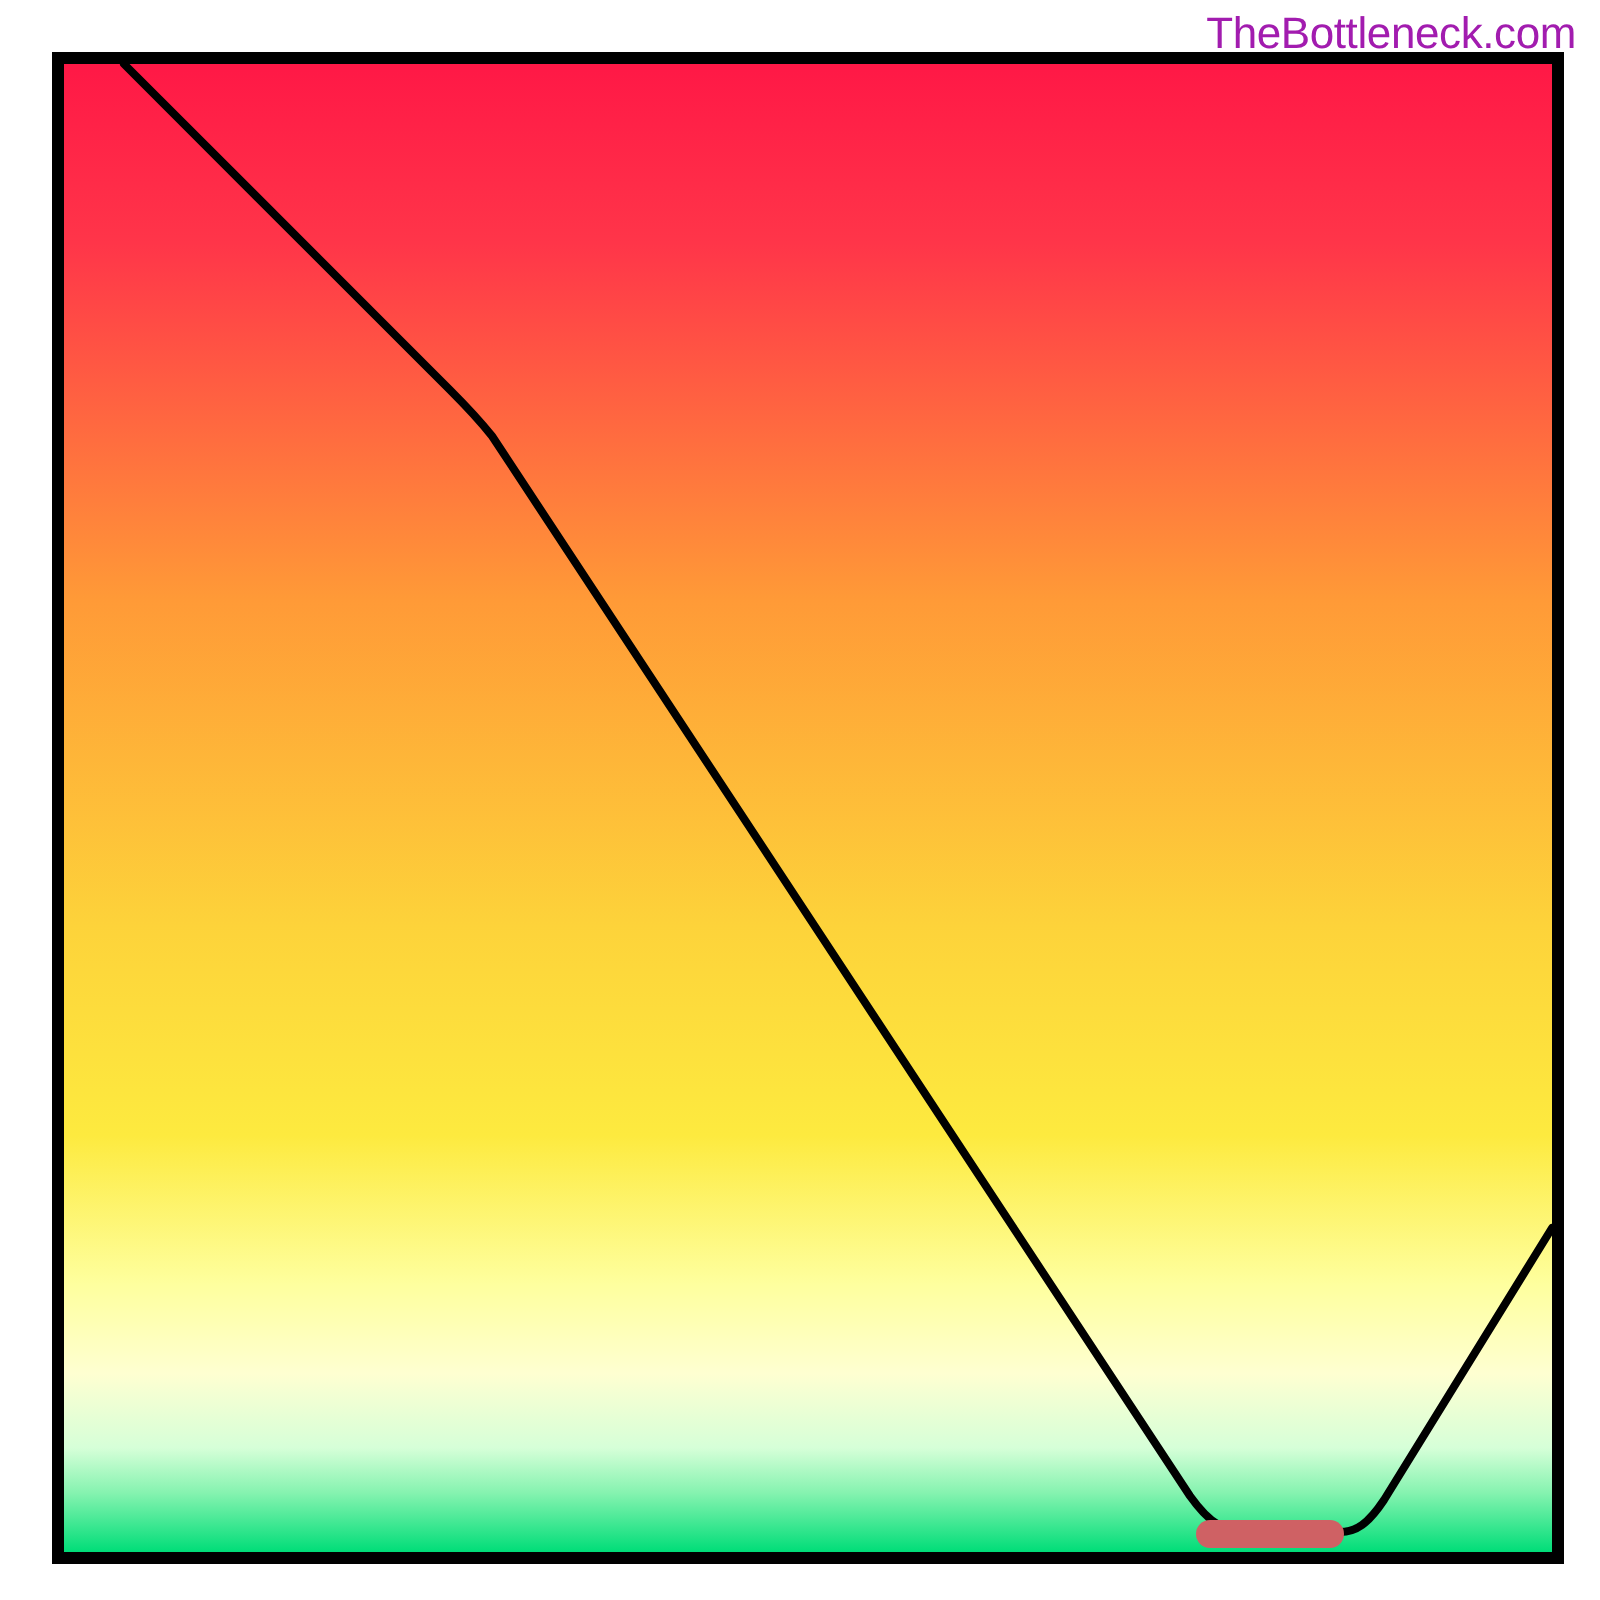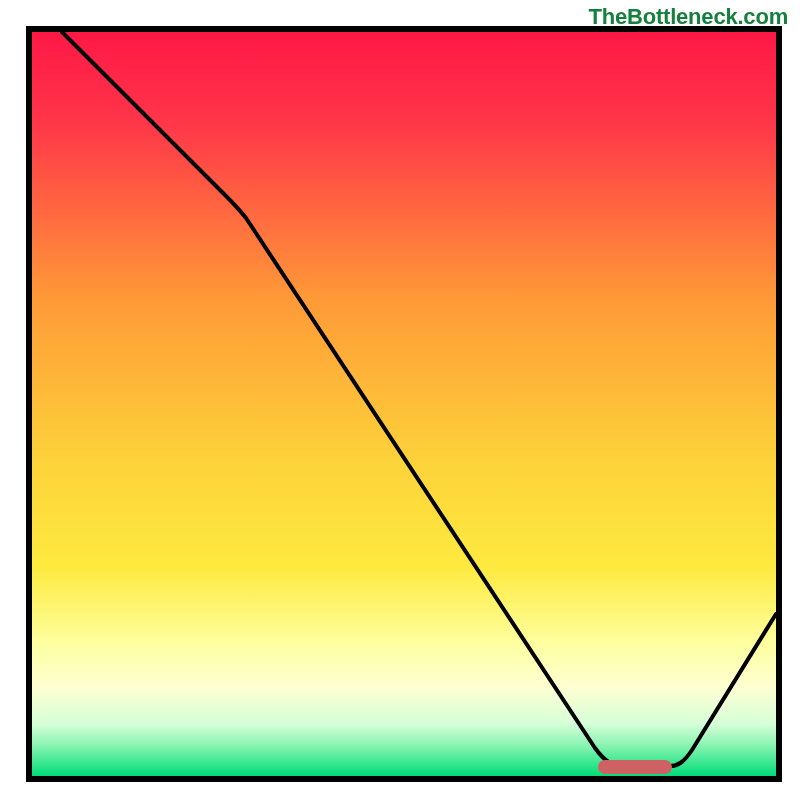--- a/index.html
+++ b/index.html
@@ -13,23 +13,23 @@
   }
   .container {
     position: relative;
     width: 800px;
     height: 800px;
   }
   .watermark {
     position: absolute;
     top: 4px;
     right: 12px;
-    color: #15803d;
+    color: #a21caf;
     font-size: 22px;
-    font-weight: 700;
+    font-weight: 400;
     letter-spacing: -0.2px;
     z-index: 10;
   }
   svg {
     display: block;
   }
 </style>
 </head>
 <body>
 

